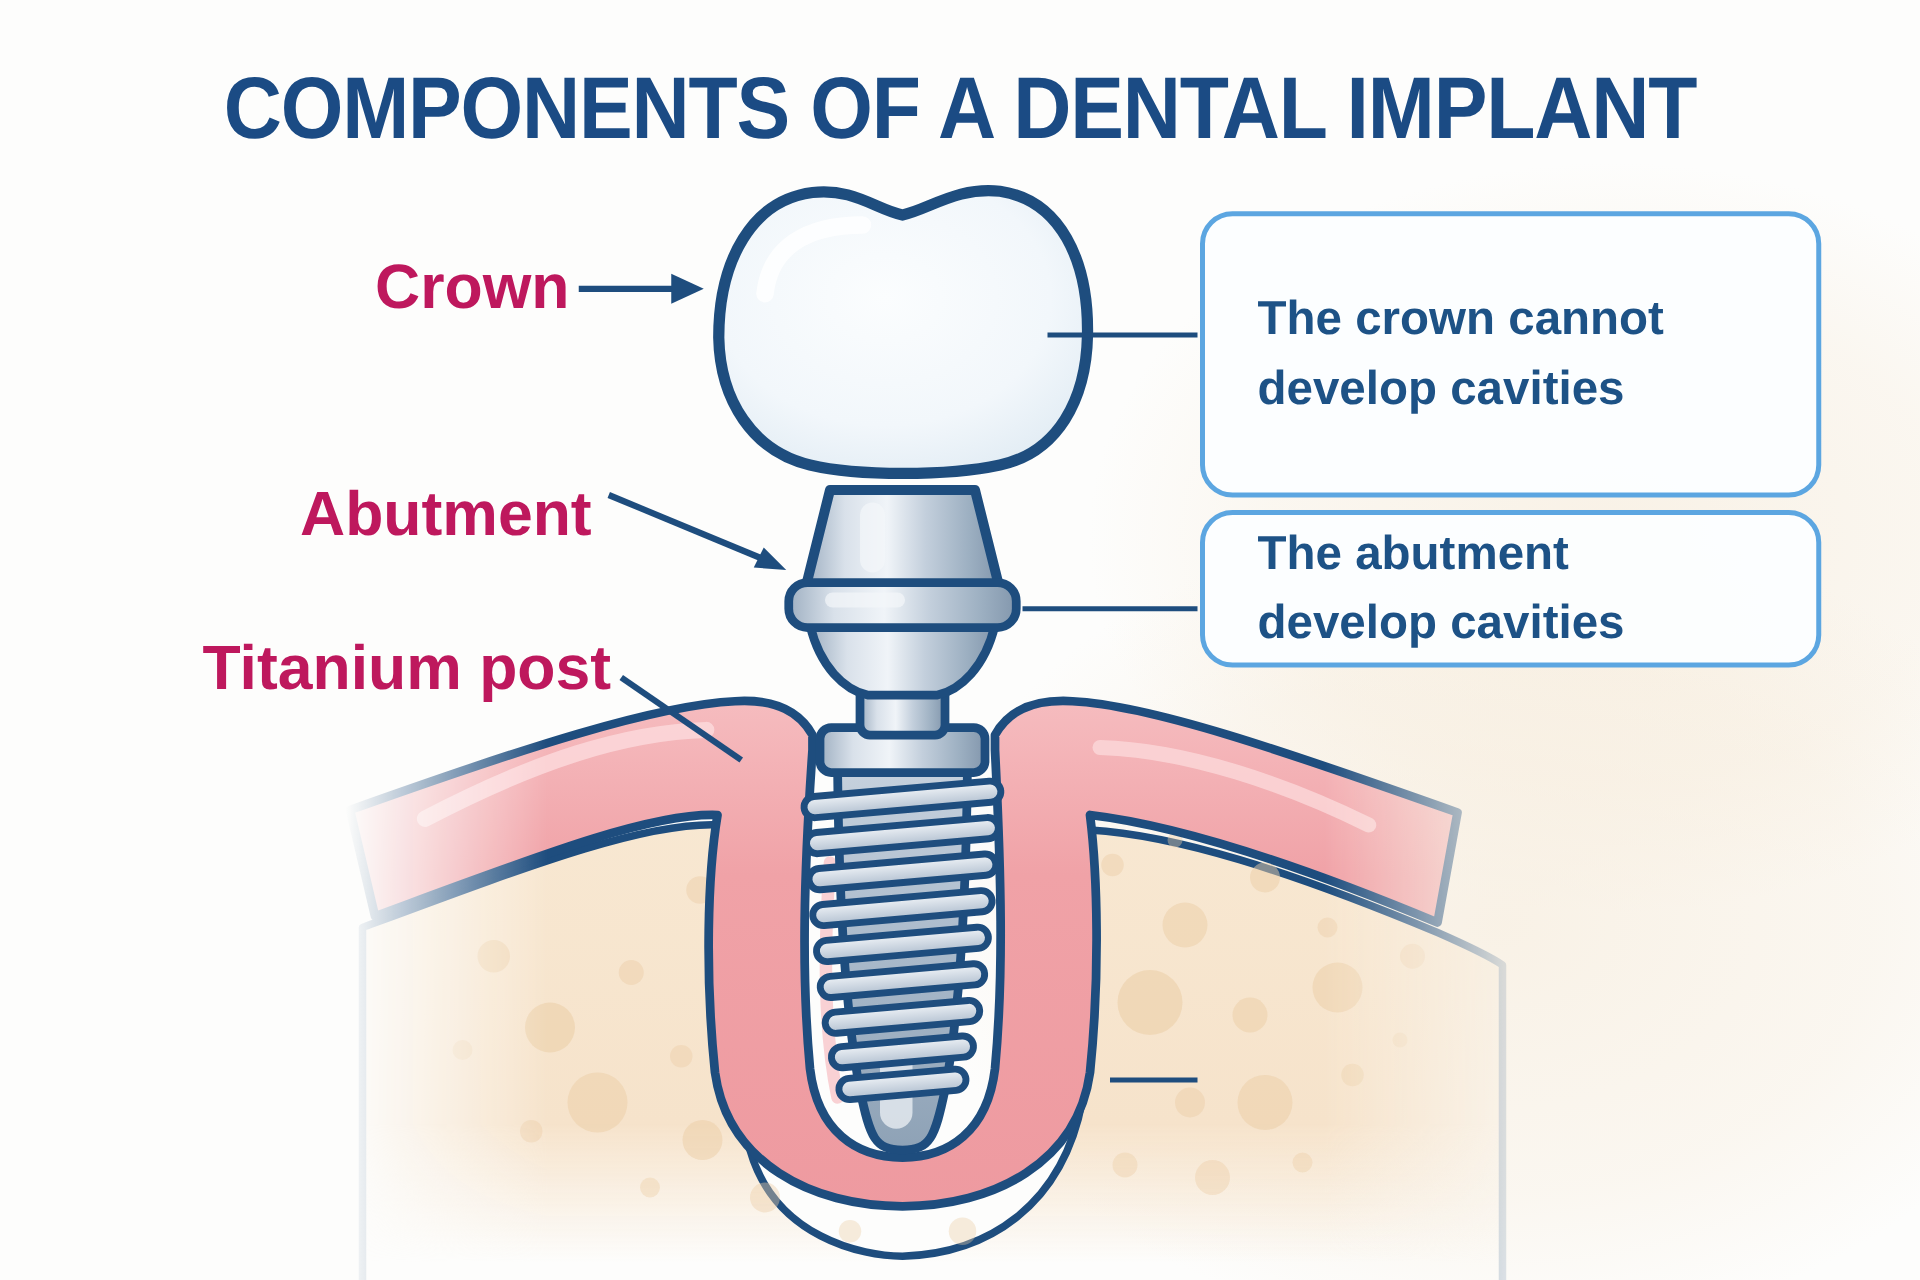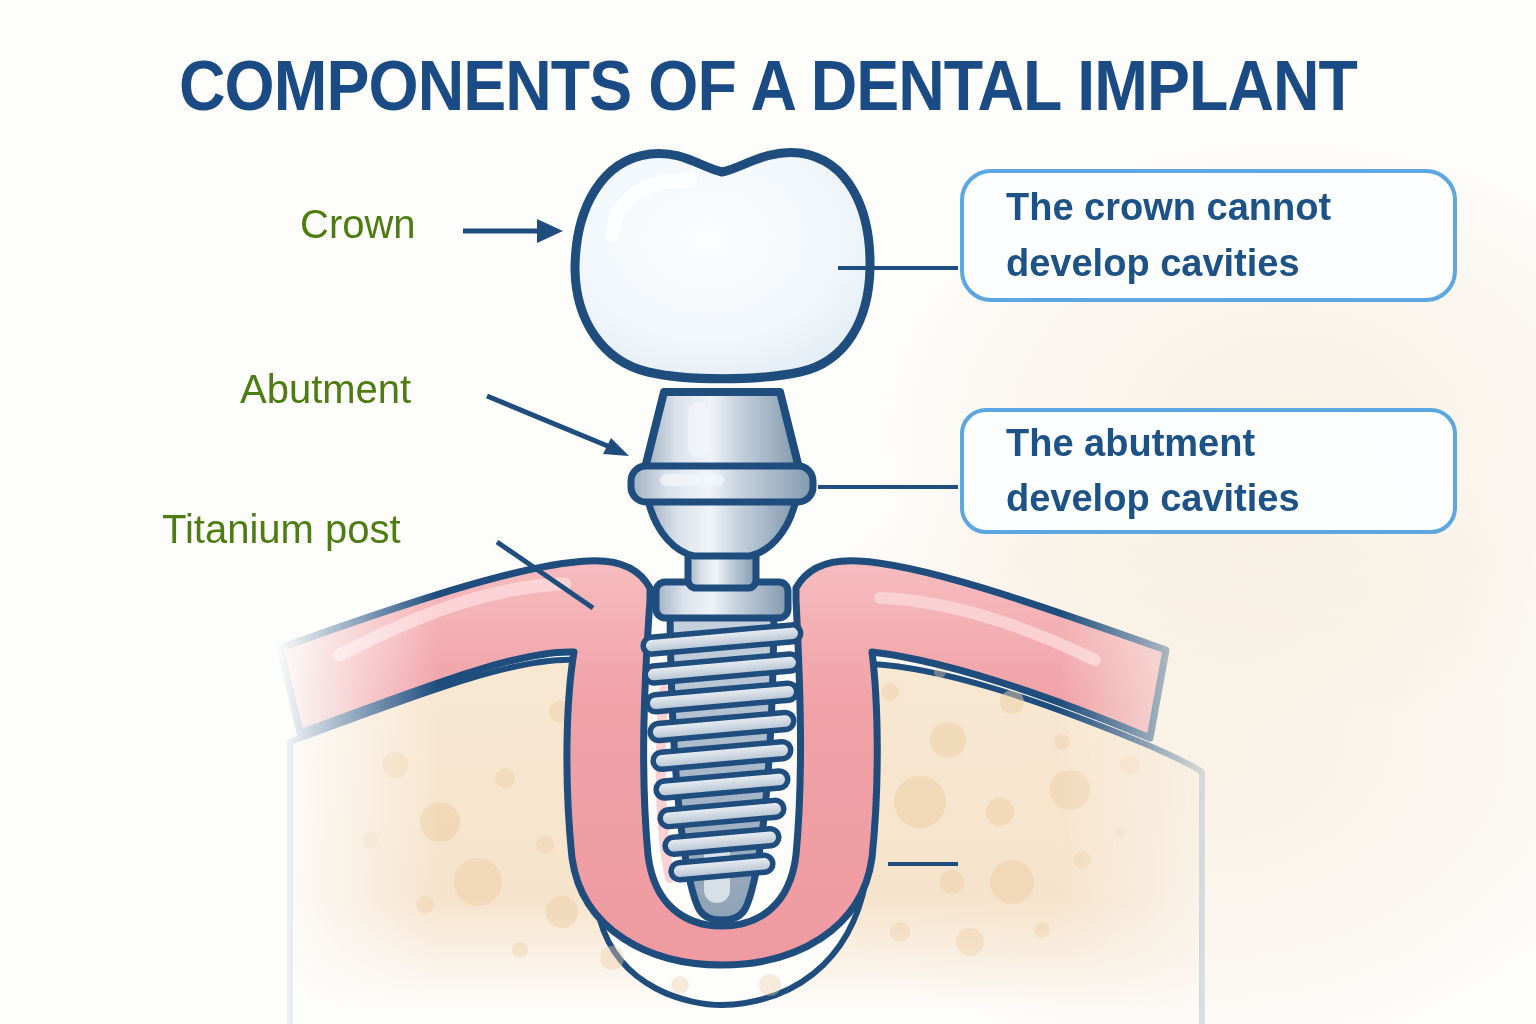--- a/index.html
+++ b/index.html
@@ -16,39 +16,39 @@
     text-align:center;
     font-size:70px;font-weight:bold;letter-spacing:-1px;
     color:#1b4b84;
     transform:scaleX(0.92);
     transform-origin:50% 50%;
     white-space:nowrap;
   }
 
   .part-label{
     position:absolute;margin:0;
-    font-size:40px;font-weight:normal;color:#4d7c0f;
+    font-size:50px;font-weight:bold;color:#be185d;
     white-space:nowrap;line-height:1;
   }
   .lbl-crown{left:300px;top:204px;}
-  .lbl-abutment{left:240px;top:369px;text-align:center;}
+  .lbl-abutment{left:240px;top:386px;text-align:center;}
   .lbl-titanium{left:162px;top:509px;}
   .lbl-gums{left:227px;top:816px;}
 
   .callout{
     position:absolute;left:960px;width:497px;
     box-sizing:border-box;
     border:4px solid #5ca6e1;border-radius:26px;
     background:rgba(252,254,255,0.96);
     display:flex;align-items:center;
     padding:0 24px 0 42px;
     font-size:38px;font-weight:bold;line-height:1.45;color:#1d5286;
     white-space:pre-line;
   }
-  .co-1{top:169px;height:133px;border-radius:31px;}
+  .co-1{top:169px;height:229px;}
   .co-2{top:408px;height:126px;}
   .co-3{top:780px;height:215px;}
 </style>
 </head>
 <body>
 
 <div class="canvas">
 
   <svg class="art" width="1536" height="1024" viewBox="0 0 1536 1024">
     <defs>

